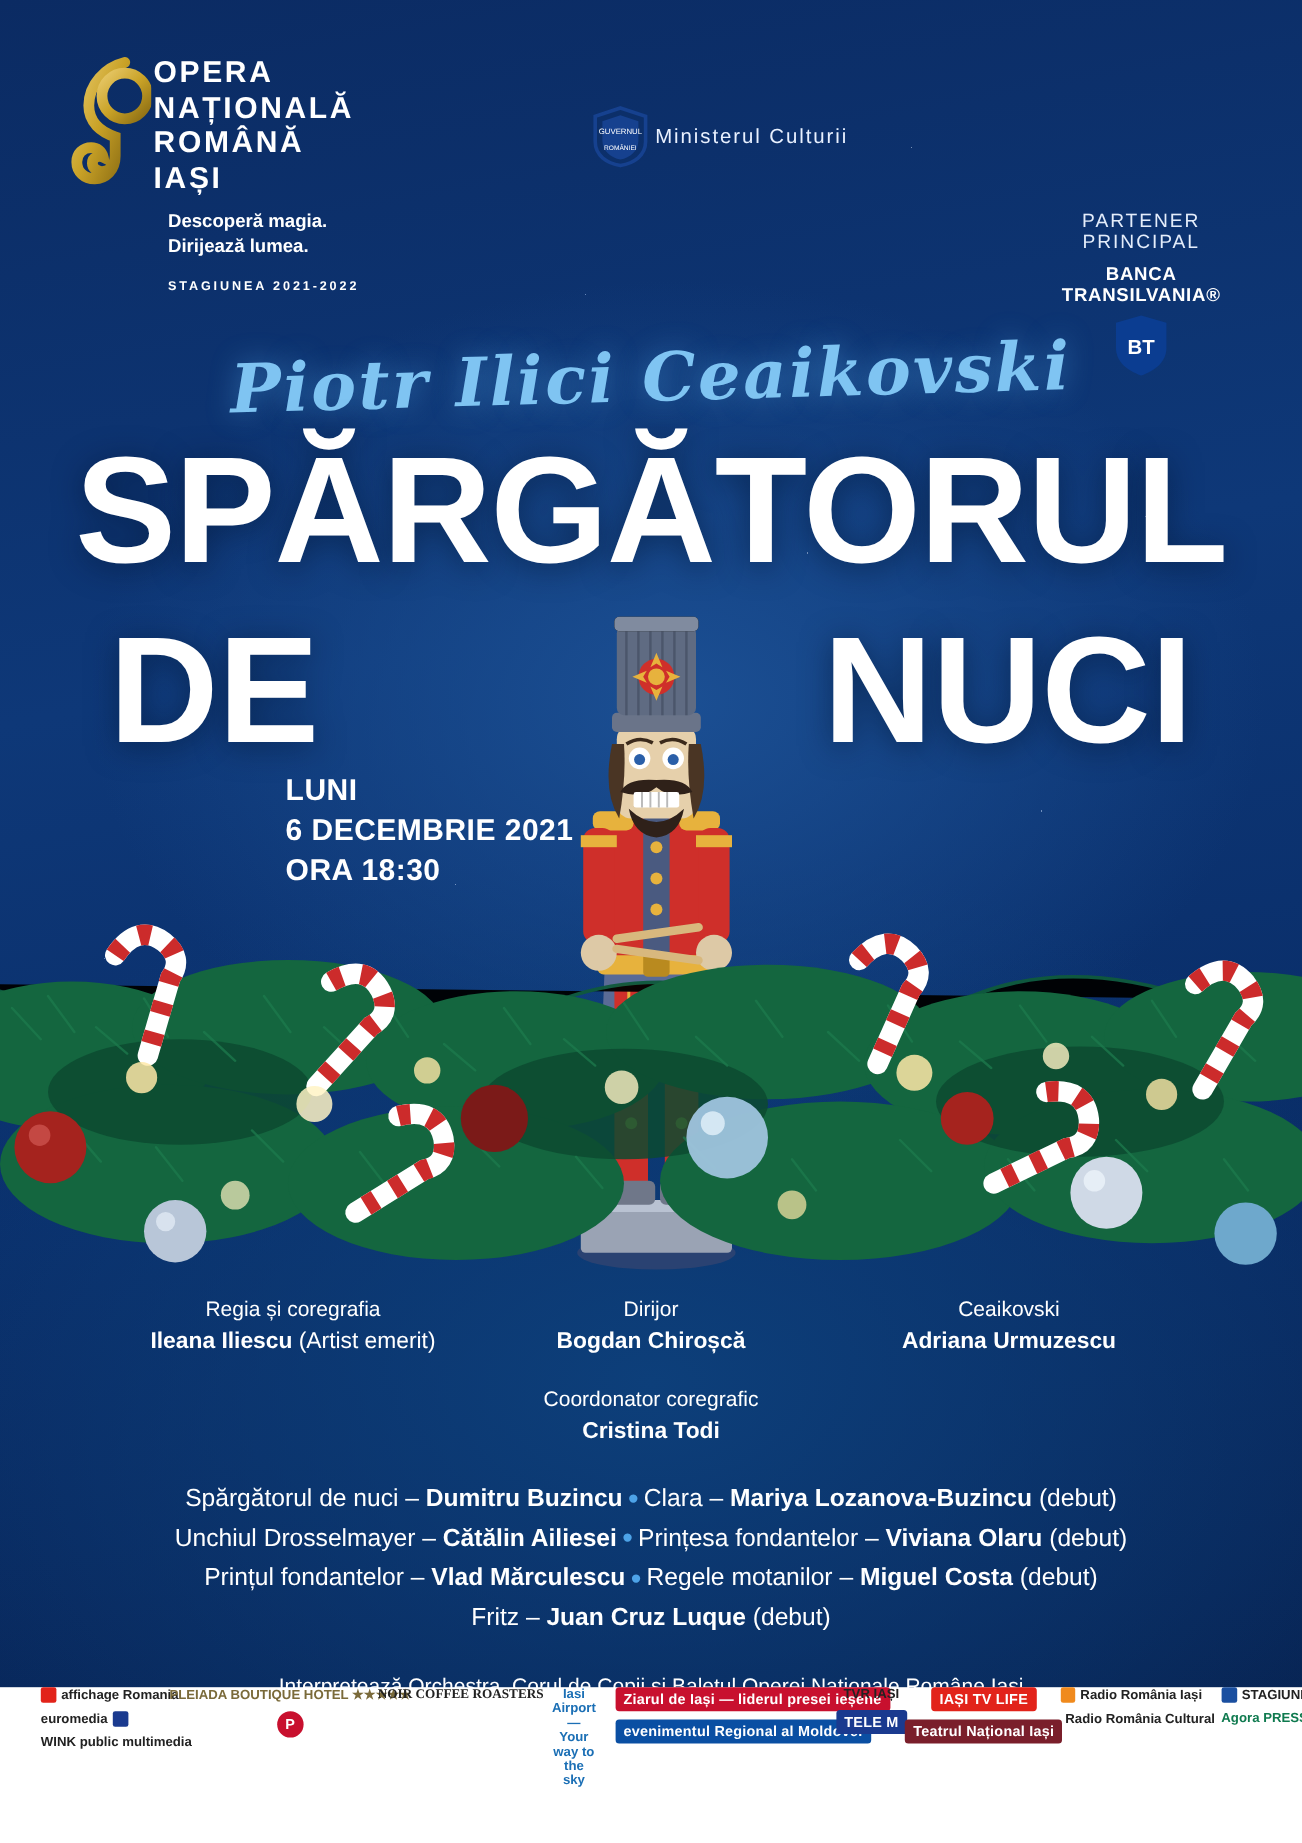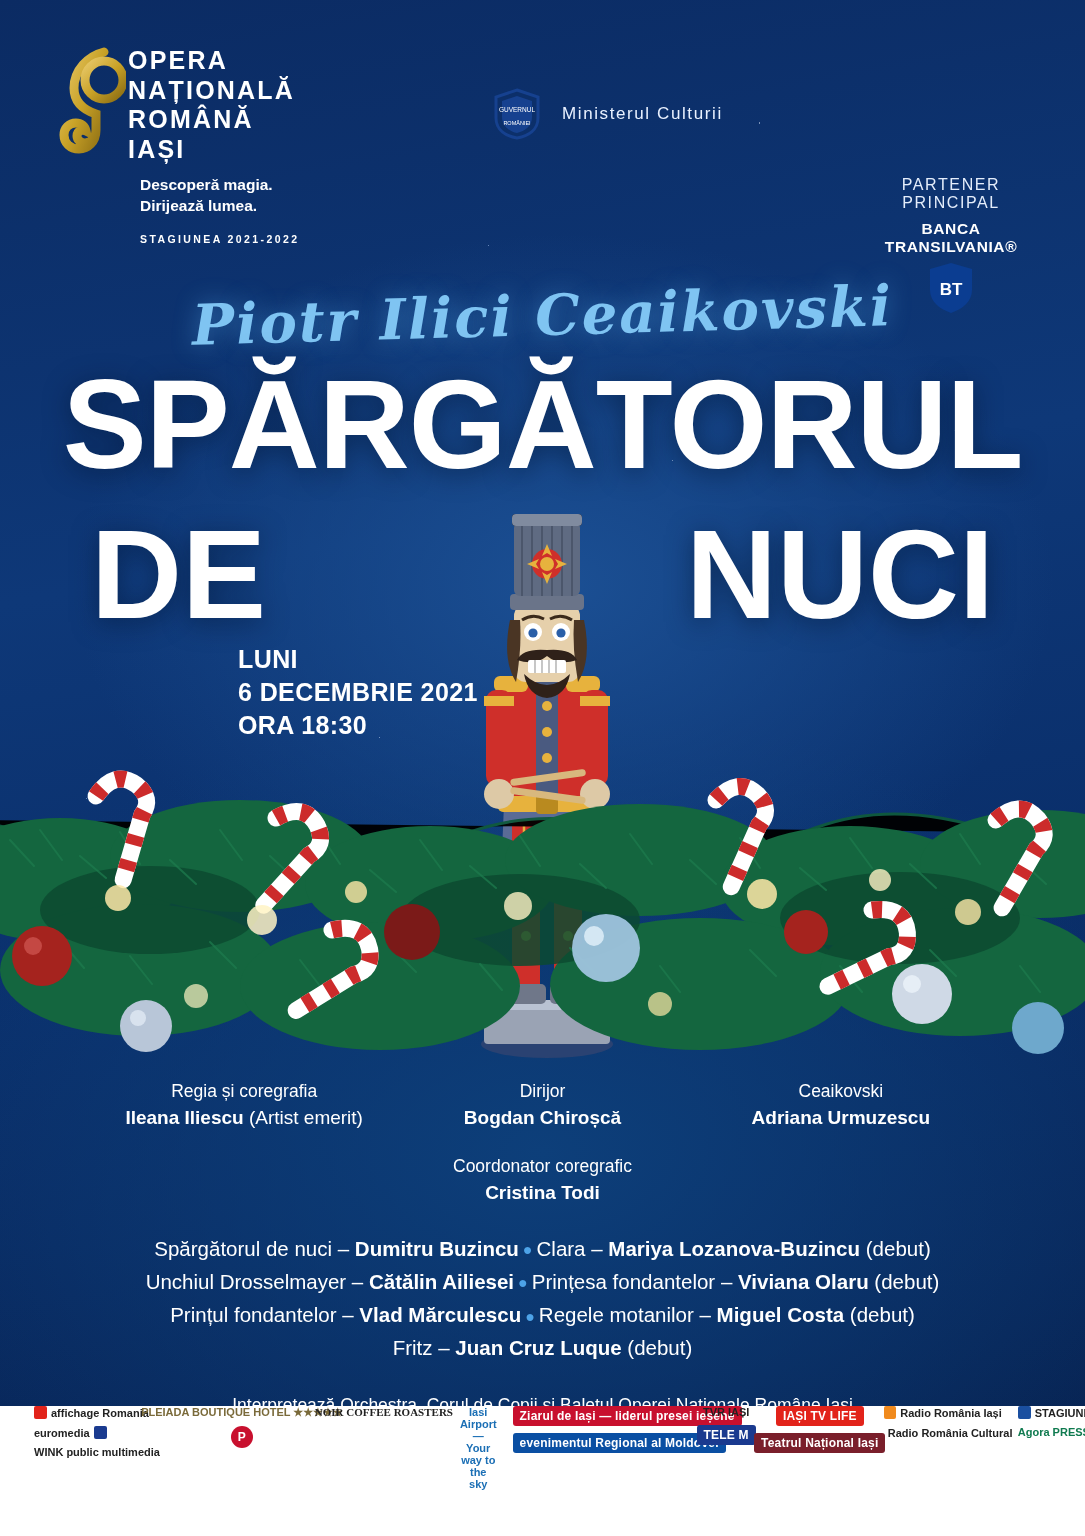--- a/index.html
+++ b/index.html
@@ -36,21 +36,21 @@
   
   .header { position:absolute; top:0; left:0; right:0; height:250px; }
 
   .opera-logo { position:absolute; left:48px; top:46px; display:flex; gap:2px; align-items:flex-start; }
   .g-mark { width:78px; height:112px; position:relative; flex:none; }
   .g-mark svg { display:block; }
   .opera-name { color:#fff; font-weight:bold; font-size:25px; line-height:1.18; letter-spacing:2.2px; }
   .tagline { position:absolute; left:140px; top:175px; color:#fff; font-weight:bold; font-size:15.5px; line-height:1.35; }
   .season { position:absolute; left:140px; top:233px; color:#fff; font-size:10.5px; letter-spacing:2.4px; font-weight:bold; }
 
-  .ministry { position:absolute; left:492px; top:88px; display:flex; align-items:center; gap:20px; }
+  .ministry { position:absolute; left:492px; top:88px; display:flex; align-items:center; gap:4px; }
   .ministry-seal { width:50px; height:52px; flex:none; }
   .ministry-text { color:#e9f1ff; font-size:17px; letter-spacing:1.6px; }
 
   .partner { position:absolute; right:44px; top:176px; text-align:center; width:180px; }
   .partner-label { color:#e4edfb; font-size:16px; letter-spacing:1.6px; }
   .partner-name { color:#fff; font-weight:bold; font-size:15.5px; line-height:1.15; margin-top:8px; letter-spacing:.6px; }
   .bt-shield { margin:6px auto 0; width:46px; height:52px; position:relative; }
   .bt-shield svg { display:block; }
 
   

